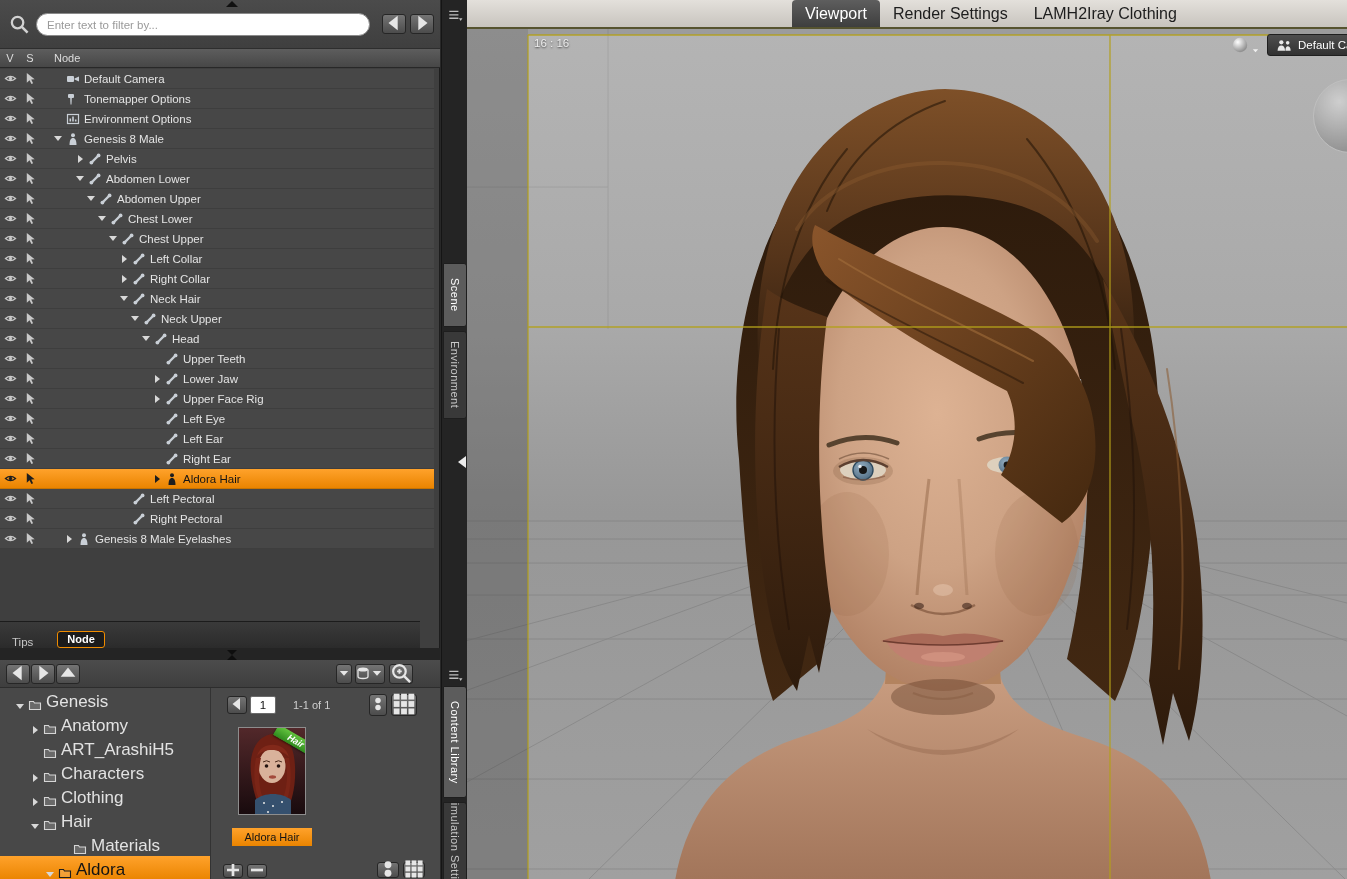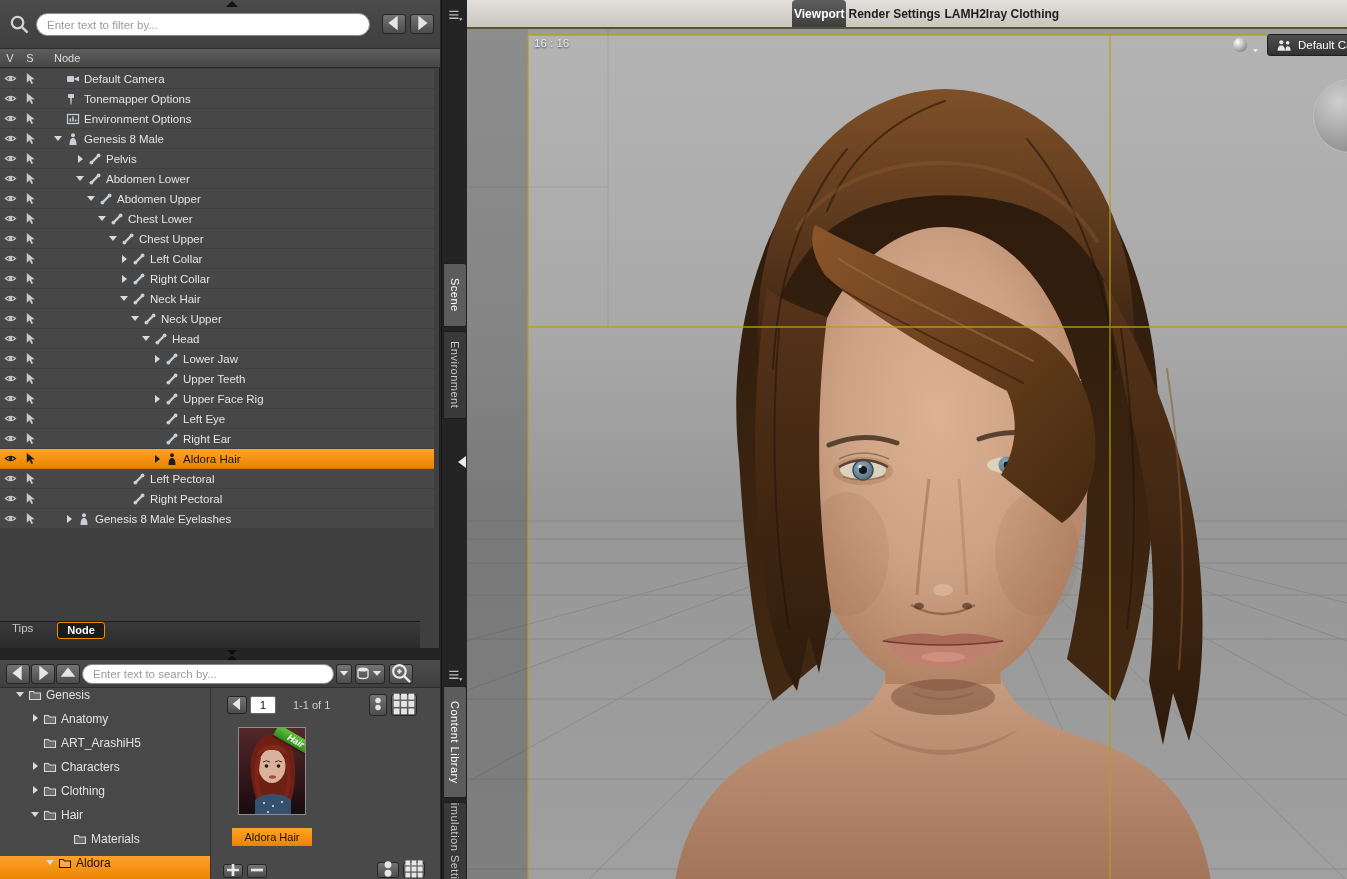--- a/index.html
+++ b/index.html
@@ -30,36 +30,36 @@
   .tree-row .indent{flex:none;height:1px}
   .exp{width:12px;height:12px;flex:none;display:inline-flex;align-items:center;justify-content:center}
   .exp.open::before{content:"";border-left:4px solid transparent;border-right:4px solid transparent;border-top:5px solid #d8d8d8}
   .exp.closed::before{content:"";border-top:4px solid transparent;border-bottom:4px solid transparent;border-left:5px solid #d8d8d8}
   .node-icon{width:17px;flex:none;display:flex;justify-content:center;color:#c9cfd6}
   .node-icon svg{width:14px;height:14px}
   .node-label{margin-left:3px;white-space:nowrap}
   .tree-row.sel{background:linear-gradient(#ffa22b,#ea8400);color:#141414;border-bottom-color:#c97300}
   .tree-row.sel .cell,.tree-row.sel .node-icon{color:#1e1e1e}
   .tree-row.sel .exp.closed::before{border-left-color:#1e1e1e}
-  #scene-footer{position:absolute;left:0;bottom:0;width:420px;height:27px;background:linear-gradient(#3a3a3a,#2b2b2b);border-top:1px solid #1c1c1c;display:flex;align-items:flex-start;font-size:11.5px;color:#c6c6c6}
+  #scene-footer{position:absolute;left:0;bottom:0;width:420px;height:27px;background:linear-gradient(#3a3a3a,#2b2b2b);border-top:1px solid #1c1c1c;display:flex;align-items:flex-end;font-size:11.5px;color:#c6c6c6}
   #tips-label{margin-left:12px}
   #node-btn{margin-left:24px;background:#1b1b1b;border:1px solid var(--accent);border-radius:3px;color:#fff;font-weight:bold;font-size:11px;padding:2px 9px;line-height:1}
 
   
   #panel-splitter{position:absolute;left:0;top:648px;width:440px;height:12px;background:#242424}
   .spl-down{position:absolute;left:227px;top:2px;border-left:5px solid transparent;border-right:5px solid transparent;border-top:5px solid #0e0e0e}
   .spl-up{position:absolute;left:227px;top:7px;border-left:5px solid transparent;border-right:5px solid transparent;border-bottom:5px solid #0e0e0e}
 
   
   #content-panel{position:absolute;left:0;top:660px;width:440px;height:219px;background:#484848}
   #content-toolbar{position:absolute;left:0;top:0;width:440px;height:28px;background:linear-gradient(#4c4c4c,#3e3e3e);border-bottom:1px solid #2d2d2d}
   #content-toolbar .sq-btn{top:4px}
   #content-search{position:absolute;left:82px;top:4px;width:252px;height:20px;border-radius:10px}
   #content-tree{position:absolute;left:0;top:28px;width:210px;height:191px;overflow:hidden}
-  .c-row{display:flex;align-items:flex-start;height:24px;font-size:12px;color:#e2e2e2;width:210px}
+  .c-row{display:flex;align-items:flex-end;height:24px;font-size:17px;color:#e2e2e2;width:210px}
   .c-row .node-icon{color:#d6d6d6}
   .c-row.sel{background:linear-gradient(#ffa22b,#ea8400);color:#141414}
   .c-row.sel .node-icon{color:#1e1e1e}
   #content-right{position:absolute;left:210px;top:28px;width:230px;height:191px;background:#494949;border-left:1px solid #333}
   #pager-prev{left:16px;top:8px;width:20px;height:18px}
   #page-box{position:absolute;left:39px;top:8px;width:26px;height:18px;background:#fff;border:1px solid #6a6a6a;border-radius:2px;color:#111;font-size:11.5px;display:flex;align-items:center;justify-content:center}
   #pager-range{position:absolute;left:82px;top:11px;font-size:11px;color:#cfcfcf}
   #sort-btn{left:158px;top:6px;width:18px;height:22px}
   #grid-btn{left:180px;top:6px;width:26px;height:22px}
   #thumb{position:absolute;left:27px;top:39px;width:68px;height:88px;border:1px solid #8d8d8d;background:#241114;overflow:hidden}
@@ -76,21 +76,21 @@
   #side-strip{position:absolute;left:441px;top:0;width:26px;height:879px;background:#242424;border-left:1px solid #151515}
   .strip-menu{position:absolute;left:5px;width:16px;height:16px;color:#bdbdbd}
   .strip-menu svg{width:16px;height:16px}
   .v-tab{position:absolute;left:1px;width:24px;writing-mode:vertical-rl;display:flex;align-items:center;justify-content:center;font-size:11px;color:#c9c9c9;background:#393939;border:1px solid #1e1e1e;border-radius:0 3px 3px 0;letter-spacing:.5px;overflow:hidden;white-space:nowrap}
   .v-tab.active{background:#5c5c5c;color:#fff}
   #collapse-arrow{position:absolute;left:458px;top:456px;width:0;height:0;border-top:6px solid transparent;border-bottom:6px solid transparent;border-right:8px solid #ececec}
 
   
   #vp-tabbar{position:absolute;left:467px;top:0;width:880px;height:27px;background:linear-gradient(#e3e0db,#c8c4be);display:flex;align-items:stretch}
   #vp-tabs{display:flex;padding-left:325px}
-  .vtab{display:flex;align-items:center;padding:0 2px;font-size:12px;font-weight:bold;color:#1d1d1d;border-radius:4px 4px 0 0}
+  .vtab{display:flex;align-items:center;padding:0 13px;font-size:16px;font-weight:normal;color:#1d1d1d;border-radius:4px 4px 0 0}
   .vtab.active{background:linear-gradient(#5e5e5e,#3e3e3e);color:#fff}
 
   
   #viewport{position:absolute;left:467px;top:27px;width:880px;height:852px;overflow:hidden;border-top:2px solid #56532f;
             background:linear-gradient(180deg,#b4b4b4 0%,#a9a9a9 35%,#979797 57%,#a0a0a0 100%)}
   #scene-svg{position:absolute;left:0;top:0}
   #aspect-label{position:absolute;left:67px;top:8px;font-size:11.5px;color:#ededed;text-shadow:0 1px 2px rgba(0,0,0,.65)}
   #sphere-ctrl{position:absolute;left:764px;top:7px;display:flex;align-items:center;gap:2px;color:#f0f0f0}
   #sphere-ctrl .sph{width:18px;height:18px}
   #sphere-ctrl svg{width:100%;height:100%}
@@ -455,29 +455,75 @@
             <path d="M1.5 7 Q7 2.5 12.5 7 Q7 11.5 1.5 7 Z" fill="none" stroke="currentColor" stroke-width="1.2"></path>
             <circle cx="7" cy="7" r="1.8" fill="currentColor"></circle>
           </svg>
         </span>
         <span class="cell">
           <svg viewBox="0 0 14 14">
             <path d="M3 1 L3 11.5 L6 9 L8 13 L9.8 12 L7.8 8.2 L11.5 7.8 Z" fill="currentColor"></path>
           </svg>
         </span>
         <span class="indent" style="width:111px"></span>
+        <span class="exp none"></span>
+        <span class="node-icon">
+          <svg viewBox="0 0 14 14">
+            <path d="M4 10 L10 4" stroke="currentColor" stroke-width="2.4"></path>
+            <circle cx="3.4" cy="10.6" r="1.9" fill="currentColor"></circle>
+            <circle cx="10.6" cy="3.4" r="1.9" fill="currentColor"></circle>
+          </svg>
+        </span>
+        <span class="node-label">Upper Teeth</span>
+      </div>
+      <div class="tree-row">
+        <span class="cell">
+          <svg viewBox="0 0 14 14">
+            <path d="M1.5 7 Q7 2.5 12.5 7 Q7 11.5 1.5 7 Z" fill="none" stroke="currentColor" stroke-width="1.2"></path>
+            <circle cx="7" cy="7" r="1.8" fill="currentColor"></circle>
+          </svg>
+        </span>
+        <span class="cell">
+          <svg viewBox="0 0 14 14">
+            <path d="M3 1 L3 11.5 L6 9 L8 13 L9.8 12 L7.8 8.2 L11.5 7.8 Z" fill="currentColor"></path>
+          </svg>
+        </span>
+        <span class="indent" style="width:111px"></span>
         <span class="exp closed"></span>
         <span class="node-icon">
           <svg viewBox="0 0 14 14">
             <path d="M4 10 L10 4" stroke="currentColor" stroke-width="2.4"></path>
             <circle cx="3.4" cy="10.6" r="1.9" fill="currentColor"></circle>
             <circle cx="10.6" cy="3.4" r="1.9" fill="currentColor"></circle>
           </svg>
         </span>
         <span class="node-label">Lower Jaw</span>
+      </div>
+      <div class="tree-row">
+        <span class="cell">
+          <svg viewBox="0 0 14 14">
+            <path d="M1.5 7 Q7 2.5 12.5 7 Q7 11.5 1.5 7 Z" fill="none" stroke="currentColor" stroke-width="1.2"></path>
+            <circle cx="7" cy="7" r="1.8" fill="currentColor"></circle>
+          </svg>
+        </span>
+        <span class="cell">
+          <svg viewBox="0 0 14 14">
+            <path d="M3 1 L3 11.5 L6 9 L8 13 L9.8 12 L7.8 8.2 L11.5 7.8 Z" fill="currentColor"></path>
+          </svg>
+        </span>
+        <span class="indent" style="width:111px"></span>
+        <span class="exp closed"></span>
+        <span class="node-icon">
+          <svg viewBox="0 0 14 14">
+            <path d="M4 10 L10 4" stroke="currentColor" stroke-width="2.4"></path>
+            <circle cx="3.4" cy="10.6" r="1.9" fill="currentColor"></circle>
+            <circle cx="10.6" cy="3.4" r="1.9" fill="currentColor"></circle>
+          </svg>
+        </span>
+        <span class="node-label">Upper Face Rig</span>
       </div>
       <div class="tree-row">
         <span class="cell">
           <svg viewBox="0 0 14 14">
             <path d="M1.5 7 Q7 2.5 12.5 7 Q7 11.5 1.5 7 Z" fill="none" stroke="currentColor" stroke-width="1.2"></path>
             <circle cx="7" cy="7" r="1.8" fill="currentColor"></circle>
           </svg>
         </span>
         <span class="cell">
           <svg viewBox="0 0 14 14">
@@ -486,44 +532,21 @@
         </span>
         <span class="indent" style="width:111px"></span>
         <span class="exp none"></span>
         <span class="node-icon">
           <svg viewBox="0 0 14 14">
             <path d="M4 10 L10 4" stroke="currentColor" stroke-width="2.4"></path>
             <circle cx="3.4" cy="10.6" r="1.9" fill="currentColor"></circle>
             <circle cx="10.6" cy="3.4" r="1.9" fill="currentColor"></circle>
           </svg>
         </span>
-        <span class="node-label">Upper Teeth</span>
-      </div>
-      <div class="tree-row">
-        <span class="cell">
-          <svg viewBox="0 0 14 14">
-            <path d="M1.5 7 Q7 2.5 12.5 7 Q7 11.5 1.5 7 Z" fill="none" stroke="currentColor" stroke-width="1.2"></path>
-            <circle cx="7" cy="7" r="1.8" fill="currentColor"></circle>
-          </svg>
-        </span>
-        <span class="cell">
-          <svg viewBox="0 0 14 14">
-            <path d="M3 1 L3 11.5 L6 9 L8 13 L9.8 12 L7.8 8.2 L11.5 7.8 Z" fill="currentColor"></path>
-          </svg>
-        </span>
-        <span class="indent" style="width:111px"></span>
-        <span class="exp closed"></span>
-        <span class="node-icon">
-          <svg viewBox="0 0 14 14">
-            <path d="M4 10 L10 4" stroke="currentColor" stroke-width="2.4"></path>
-            <circle cx="3.4" cy="10.6" r="1.9" fill="currentColor"></circle>
-            <circle cx="10.6" cy="3.4" r="1.9" fill="currentColor"></circle>
-          </svg>
-        </span>
-        <span class="node-label">Upper Face Rig</span>
+        <span class="node-label">Left Eye</span>
       </div>
       <div class="tree-row">
         <span class="cell">
           <svg viewBox="0 0 14 14">
             <path d="M1.5 7 Q7 2.5 12.5 7 Q7 11.5 1.5 7 Z" fill="none" stroke="currentColor" stroke-width="1.2"></path>
             <circle cx="7" cy="7" r="1.8" fill="currentColor"></circle>
           </svg>
         </span>
         <span class="cell">
           <svg viewBox="0 0 14 14">
@@ -532,21 +555,21 @@
         </span>
         <span class="indent" style="width:111px"></span>
         <span class="exp none"></span>
         <span class="node-icon">
           <svg viewBox="0 0 14 14">
             <path d="M4 10 L10 4" stroke="currentColor" stroke-width="2.4"></path>
             <circle cx="3.4" cy="10.6" r="1.9" fill="currentColor"></circle>
             <circle cx="10.6" cy="3.4" r="1.9" fill="currentColor"></circle>
           </svg>
         </span>
-        <span class="node-label">Left Eye</span>
+        <span class="node-label">Left Ear</span>
       </div>
       <div class="tree-row">
         <span class="cell">
           <svg viewBox="0 0 14 14">
             <path d="M1.5 7 Q7 2.5 12.5 7 Q7 11.5 1.5 7 Z" fill="none" stroke="currentColor" stroke-width="1.2"></path>
             <circle cx="7" cy="7" r="1.8" fill="currentColor"></circle>
           </svg>
         </span>
         <span class="cell">
           <svg viewBox="0 0 14 14">
@@ -676,21 +699,20 @@
     <button class="sq-btn" style="left:31px">
         <span><svg viewBox="0 0 12 12" style="width: 100%; height: 100%;">
             <path d="M4 2 L9 6 L4 10 Z" fill="currentColor"></path>
           </svg></span>
       </button>
     <button class="sq-btn" style="left:56px">
         <span><svg viewBox="0 0 12 12" style="width: 100%; height: 100%;">
             <path d="M2 8 L6 3 L10 8 Z" fill="currentColor"></path>
           </svg></span>
       </button>
-    <input id="content-search" class="text-input" type="text" placeholder="Enter text to search by..." style="">
     <button class="sq-btn" style="left:336px;width:16px">
         <span><svg viewBox="0 0 10 10" style="width: 100%; height: 100%;">
             <path d="M2 3.5 L5 7 L8 3.5 Z" fill="currentColor"></path>
           </svg></span>
       </button>
     <button class="sq-btn" style="left:355px;width:30px">
         <span><svg viewBox="0 0 14 14" style="width: 100%; height: 100%;">
             <ellipse cx="7" cy="3.5" rx="5" ry="2" fill="currentColor"></ellipse>
             <path d="M2 3.5 V10.5 C2 11.6 4.2 12.5 7 12.5 C9.8 12.5 12 11.6 12 10.5 V3.5" fill="none" stroke="currentColor" stroke-width="1.3"></path>
           </svg></span>

